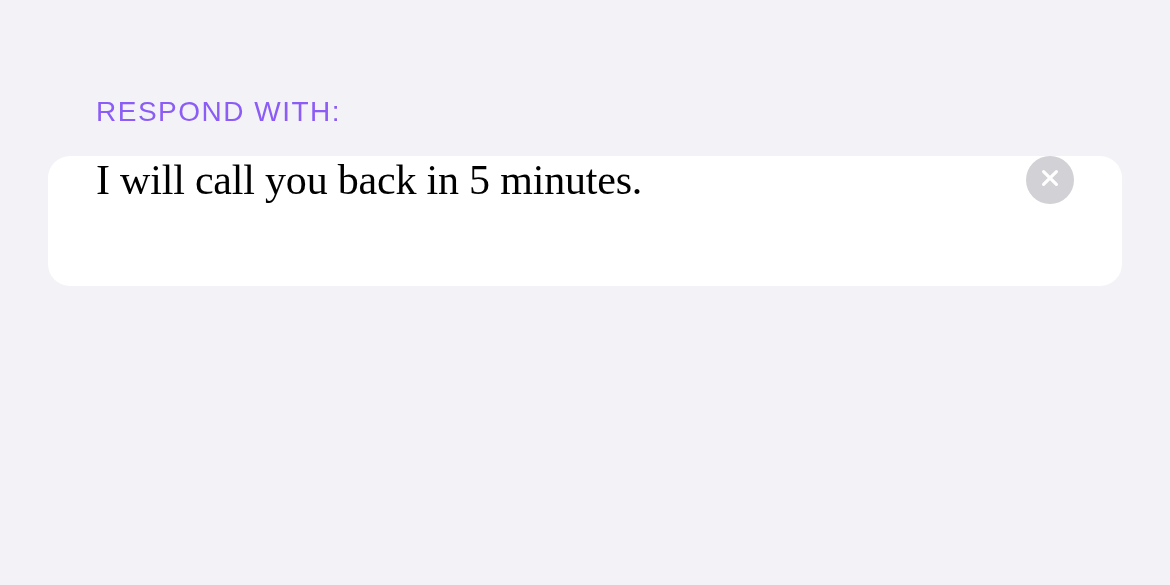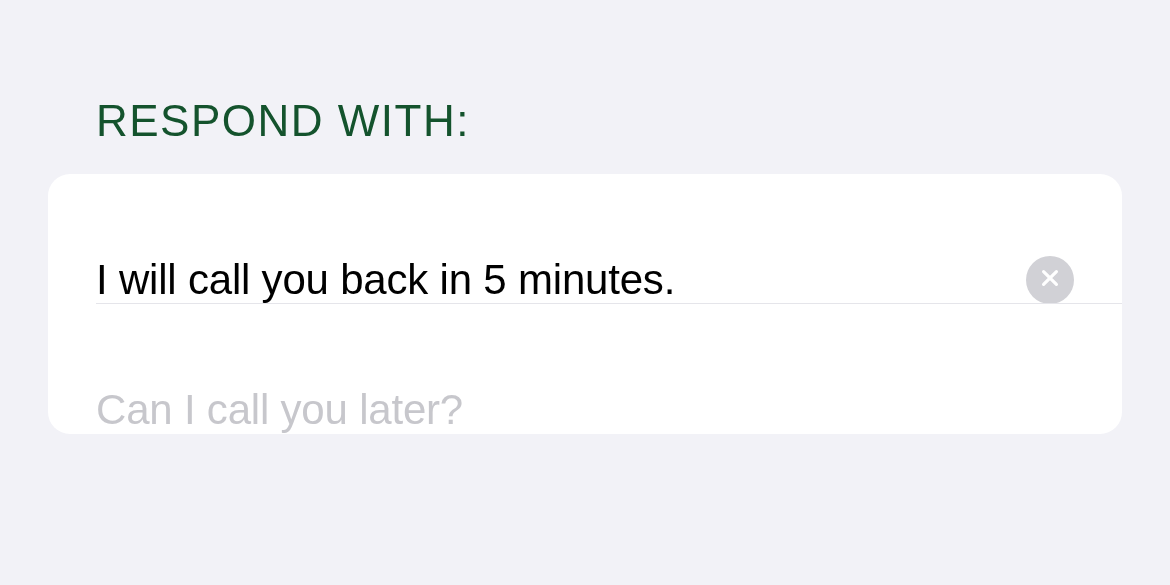--- a/index.html
+++ b/index.html
@@ -11,38 +11,39 @@
       width: 1170px;
       height: 585px;
       background-color: #f2f2f7;
       font-family: -apple-system, BlinkMacSystemFont, "SF Pro Text", "Helvetica Neue", Arial, sans-serif;
       overflow: hidden;
     }
     .container {
       padding: 0 48px;
     }
     .section-header {
-      font-size: 44px;
+      font-size: 28px;
       font-weight: 400;
-      color: #14532d;
+      color: #8b5cf6;
       letter-spacing: 1.5px;
       text-transform: uppercase;
       padding: 96px 48px 28px 48px;
     }
     .card {
       background-color: #ffffff;
       border-radius: 22px;
       overflow: hidden;
     }
     .row {
       display: flex;
-      align-items: flex-end;
+      align-items: flex-start;
       padding: 0 48px;
       height: 130px;
       position: relative;
+      font-family: Liberation Serif, serif;
     }
     .row:not(:last-child)::after {
       content: "";
       position: absolute;
       bottom: 0;
       left: 48px;
       right: 0;
       height: 1px;
       background-color: #e5e5ea;
     }
@@ -86,18 +87,15 @@
       <div class="clear-btn">
         <span>
           <svg viewBox="0 0 24 24" fill="none">
             <path d="M5 5 L19 19 M19 5 L5 19" stroke="#ffffff" stroke-width="3.5" stroke-linecap="round"></path>
           </svg>
         </span>
       </div>
     </div>
 
 
-    <div class="row">
-      <span class="row-text placeholder">Can I call you later?</span>
-    </div>
 
   </div>
 </div>
 
 </body></html>

